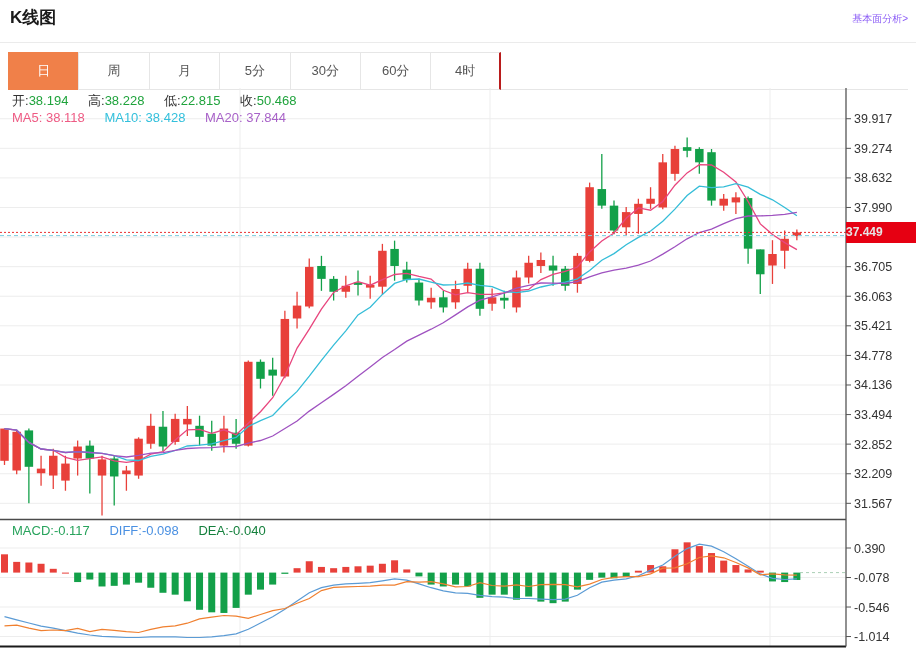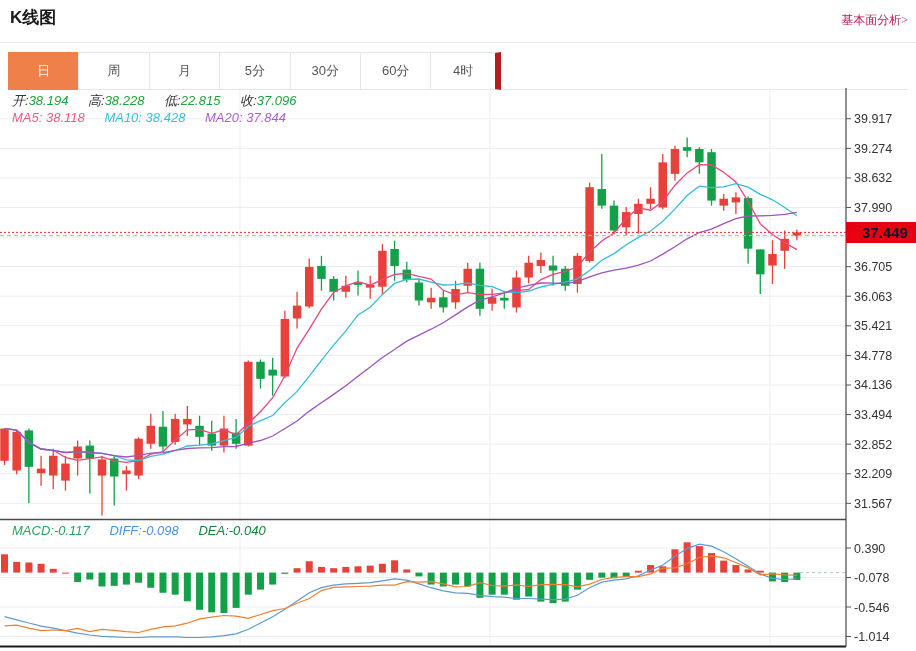--- a/index.html
+++ b/index.html
@@ -1,38 +1,38 @@
 <!DOCTYPE html>
 <html><head>
 <meta charset="utf-8">
 <style>
   html,body{margin:0;padding:0;background:#fff;}
   .stage{position:relative;width:916px;height:651px;background:#fff;overflow:hidden;
          font-family:"Liberation Sans","DejaVu Sans",sans-serif;}
   .title{position:absolute;left:10px;top:6px;font-size:17px;font-weight:bold;color:#1a1a1a;}
-  .fund-link{position:absolute;right:8px;top:12px;font-size:12px;color:#be185d;text-decoration:none;cursor:pointer;font-family:Liberation Serif, serif;}
+  .fund-link{position:absolute;right:8px;top:12px;font-size:10px;color:#8b5cf6;text-decoration:none;cursor:pointer;}
   .hr{position:absolute;left:0;right:0;top:42px;height:1px;background:#ebebeb;}
   .tabrow{position:absolute;left:8px;right:8px;top:52px;height:38px;display:flex;border-bottom:1px solid #e6e6e6;box-sizing:border-box;}
   .tab{box-sizing:border-box;width:70.4px;height:38px;border:1px solid #e6e6e6;border-right:0;
        display:flex;align-items:center;justify-content:center;font-size:13px;color:#555;cursor:pointer;background:#fff;}
-  .tab.last{border-right:6px solid #b91c1c;}
+  .tab.last{border-right:2px solid #b91c1c;}
   .tab.active{background:#f08049;border-color:#f08049;color:#fff;}
   .legend{position:absolute;font-size:13px;white-space:nowrap;z-index:3;}
-  .legend .grp{margin-right:16px;font-style:italic;}
+  .legend .grp{margin-right:16px;}
   .lab{color:#333;}
   .v-green{color:#1fa33c;}
   .ma5{color:#ee5b84;}
   .ma10{color:#33c0dc;margin-top:48px;}
   .ma20{color:#a862c8;}
   .macd-g{color:#28a35c;}
   .diff-b{color:#4a90e2;}
   .dea-o{color:#15803d;}
   .chart-svg{position:absolute;left:0;top:88px;}
-  .price-badge{position:absolute;left:846px;top:222px;width:70px;height:21px;background:#e60012;color:#0f172a;
-               font-size:15px;font-weight:bold;line-height:21px;padding-left:16px;box-sizing:border-box;z-index:4;}
+  .price-badge{position:absolute;left:846px;top:222px;width:70px;height:21px;background:#e60012;color:#e5e5e5;
+               font-size:12px;font-weight:bold;line-height:21px;padding-left:0;box-sizing:border-box;z-index:4;}
 </style>
 </head>
 <body>
 
 <div class="stage">
   <div class="title">K线图</div>
   <a class="fund-link">基本面分析&gt;</a>
   <div class="hr"></div>
 
   <div class="tabrow">
@@ -42,21 +42,21 @@
       <div class="tab">5分</div>
       <div class="tab">30分</div>
       <div class="tab">60分</div>
       <div class="tab last">4时</div>
     </div>
 
   <div class="legend" style="left:12px;top:92px;">
     <span class="grp"><span class="lab">开:</span><span class="v-green">38.194</span></span>
     <span class="grp"><span class="lab">高:</span><span class="v-green">38.228</span></span>
     <span class="grp"><span class="lab">低:</span><span class="v-green">22.815</span></span>
-    <span class="grp"><span class="lab">收:</span><span class="v-green">37.096</span></span>
+    <span class="grp"><span class="lab">收:</span><span class="v-green">50.468</span></span>
   </div>
 
   <div class="legend" style="left:12px;top:110px;">
     <span class="grp ma5"><span>MA5:</span> <span>38.118</span></span>
     <span class="grp ma10"><span>MA10:</span> <span>38.428</span></span>
     <span class="grp ma20"><span>MA20:</span> <span>37.844</span></span>
   </div>
 
   <div class="legend" style="left:12px;top:523px;">
     <span class="grp macd-g"><span>MACD:</span><span>-0.117</span></span>

